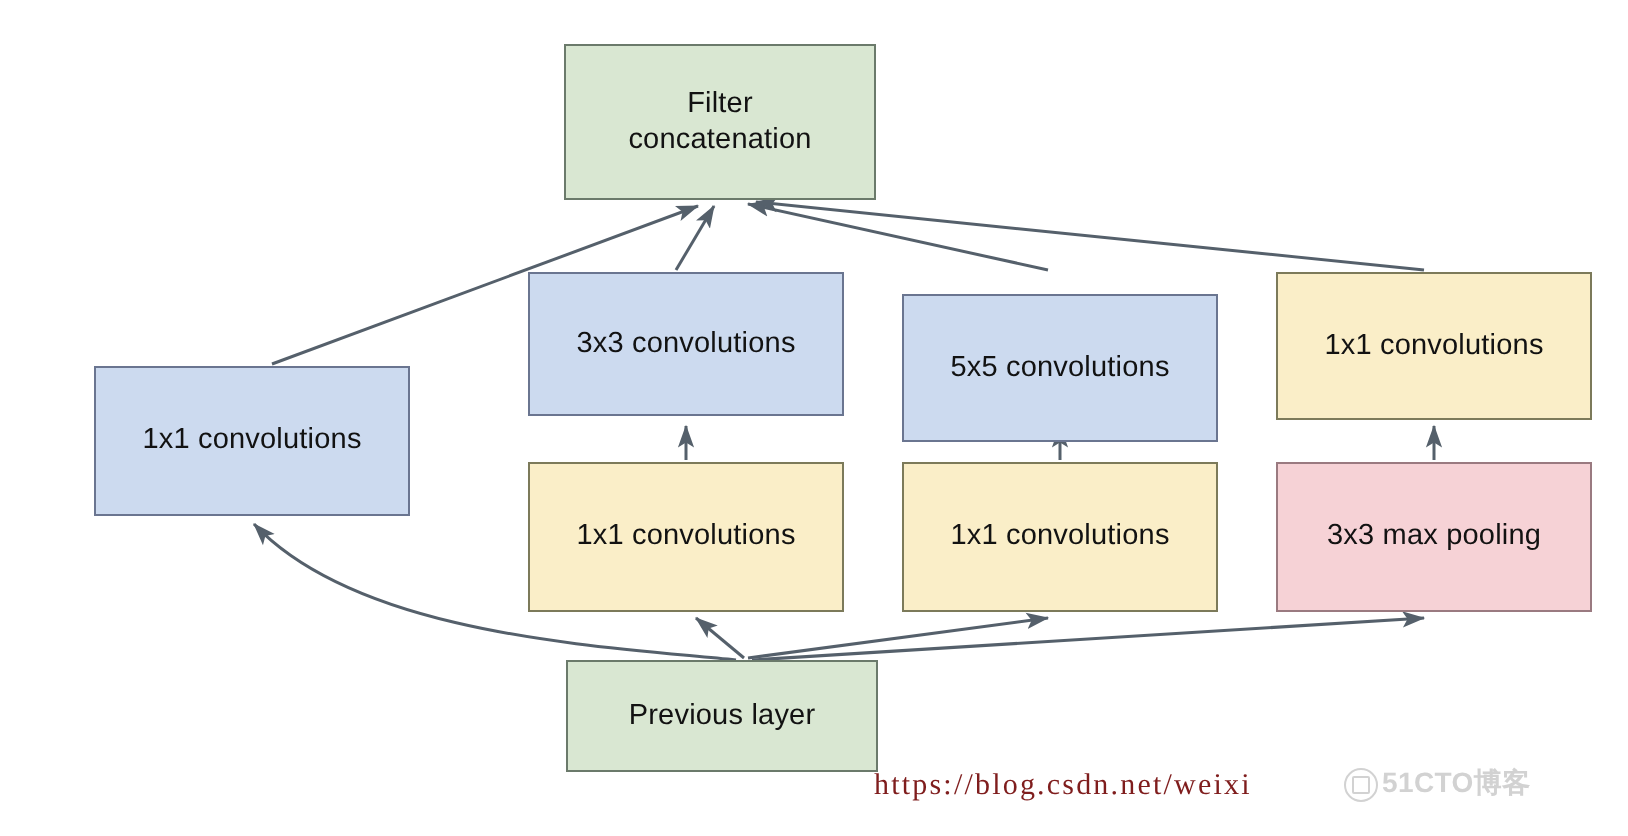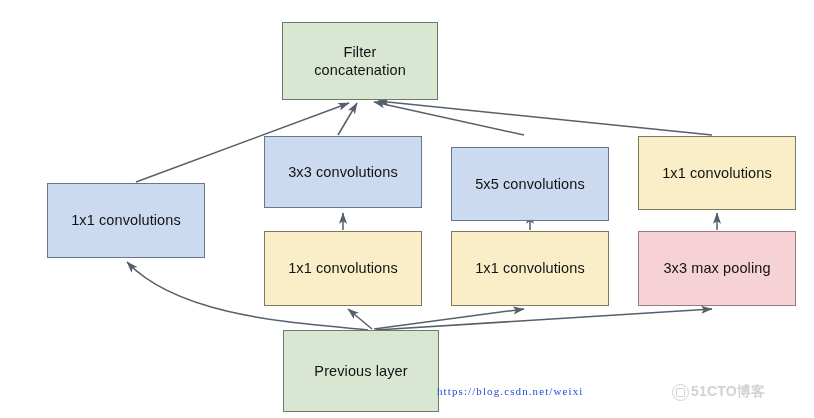--- a/index.html
+++ b/index.html
@@ -57,22 +57,22 @@
   }
   .node-label {
     display: block;
     white-space: pre-line;
   }
   #watermark {
     position: absolute;
     left: 437px;
     top: 385px;
     font-family: "Liberation Serif", serif;
-    font-size: 11px;
-    color: #1d4ed8;
+    font-size: 15px;
+    color: #7f1d1d;
     letter-spacing: 1.1px;
     white-space: nowrap;
     z-index: 6;
     user-select: none;
   }
   #watermark-badge {
     position: absolute;
     left: 672px;
     top: 383px;
     display: flex;
@@ -170,21 +170,21 @@
   </div>
 
   <div class="node node-yellow" style="left:451px; top:231px; width:158px; height:75px;">
     <span class="node-label">1x1 convolutions</span>
   </div>
 
   <div class="node node-pink" style="left:638px; top:231px; width:158px; height:75px;">
     <span class="node-label">3x3 max pooling</span>
   </div>
 
-  <div class="node node-green" style="left:283px; top:330px; width:156px; height:82px;">
+  <div class="node node-green" style="left:283px; top:330px; width:156px; height:56px;">
     <span class="node-label">Previous layer</span>
   </div>
 
   <div id="watermark">https://blog.csdn.net/weixi</div>
   <div id="watermark-badge">
     <span class="wm-mark"></span>
     <span class="wm-text">51CTO博客</span>
   </div>
 
 </div>

